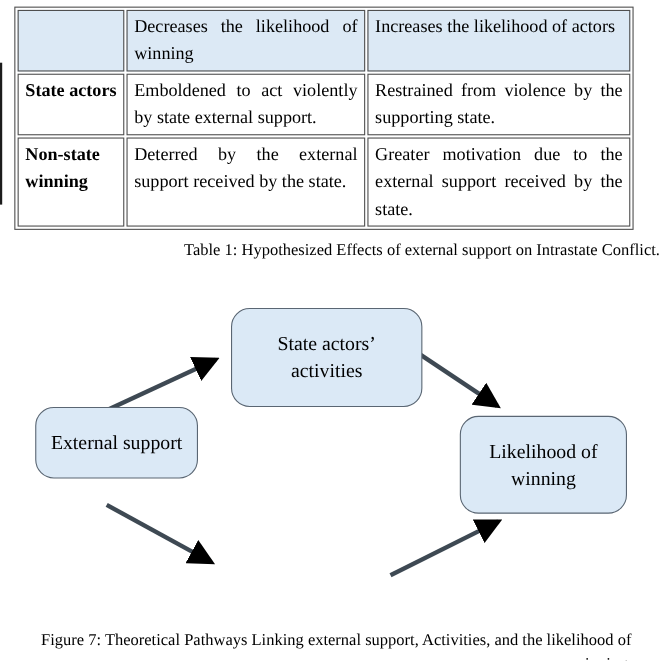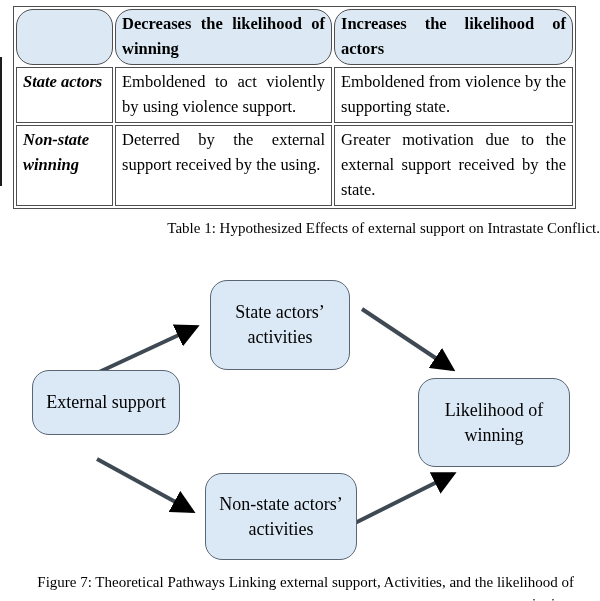--- a/index.html
+++ b/index.html
@@ -37,24 +37,23 @@
   table.effects th, table.effects td{
     border:1px solid var(--tbl-border);
     vertical-align:top;
     text-align:justify;
     font-size:16.5px;
     line-height:25px;
     padding:1px 6px 3px 6px;
   }
   table.effects th{
     background:var(--hdr-fill);
-    font-weight:bold;
-    border-radius:17px;
+    font-weight:normal;
   }
-  td.rowlabel{font-weight:bold;text-align:justify;font-style:italic;}
+  td.rowlabel{font-weight:bold;text-align:justify;}
   
   .caption{
     font-size:15px;
     text-align:right;
     line-height:22px;
   }
   .tbl-caption{margin-top:8px;}
   .fig-caption{margin:10px auto 0 auto;max-width:548px;}
   
   .figure{
@@ -71,21 +70,21 @@
     border-radius:17px;
     display:flex;
     align-items:center;
     justify-content:center;
     text-align:center;
     font-size:18px;
     line-height:25px;
     padding:4px 8px;
   }
   .node-external{left:32px;top:105px;width:148px;height:65px;}
-  .node-state{left:210px;top:15px;width:140px;height:90px;align-items:center;}
+  .node-state{left:210px;top:15px;width:174px;height:90px;align-items:center;}
   .node-likelihood{left:418px;top:113px;width:152px;height:89px;justify-content:flex-end;}
   .node-nonstate{left:205px;top:208px;width:152px;height:87px;}
   .arrow-line{stroke:var(--arrow);stroke-width:4;}
 </style>
 </head>
 <body>
 
 <div class="scan-edge"></div>
 
 <div class="tbl-wrap">
@@ -96,26 +95,26 @@
         <col style="width:239px">
     </colgroup>
     <tbody>
         <tr>
       <th></th>
       <th>Decreases the likelihood of winning</th>
       <th>Increases the likelihood of actors</th>
     </tr>
     <tr>
       <td class="rowlabel">State actors</td>
-      <td>Emboldened to act violently by using violence support.</td>
-      <td>Emboldened from violence by the supporting state.</td>
+      <td>Emboldened to act violently by state external support.</td>
+      <td>Restrained from violence by the supporting state.</td>
     </tr>
     <tr>
       <td class="rowlabel">Non-state winning</td>
-      <td>Deterred by the external support received by the using.</td>
+      <td>Deterred by the external support received by the state.</td>
       <td>Greater motivation due to the external support received by the state.</td>
     </tr>
   </tbody>
     </table>
 </div>
 
 <div class="caption tbl-caption">Table 1: Hypothesized Effects of external support on Intrastate Conflict.</div>
 
 <div class="figure">
   <svg class="arrows" width="600" height="296" viewBox="0 0 600 296">
@@ -129,21 +128,18 @@
     <line class="arrow-line" x1="362" y1="44" x2="452" y2="104" marker-end="url(#ah)"></line>
     <line class="arrow-line" x1="355" y1="258" x2="453" y2="209" marker-end="url(#ah)"></line>
   </svg>
 
   <div class="node node-external">
     <span>External support</span>
   </div>
   <div class="node node-state">
     <span>State actors’ activities</span>
   </div>
-  <div class="node node-nonstate">
-    <span>Non-state actors’ activities</span>
-  </div>
   <div class="node node-likelihood">
     <span>Likelihood of winning</span>
   </div>
 </div>
 
 <div class="caption fig-caption">Figure 7: Theoretical Pathways Linking external support, Activities, and the likelihood of winning.</div>
 
 </body></html>

